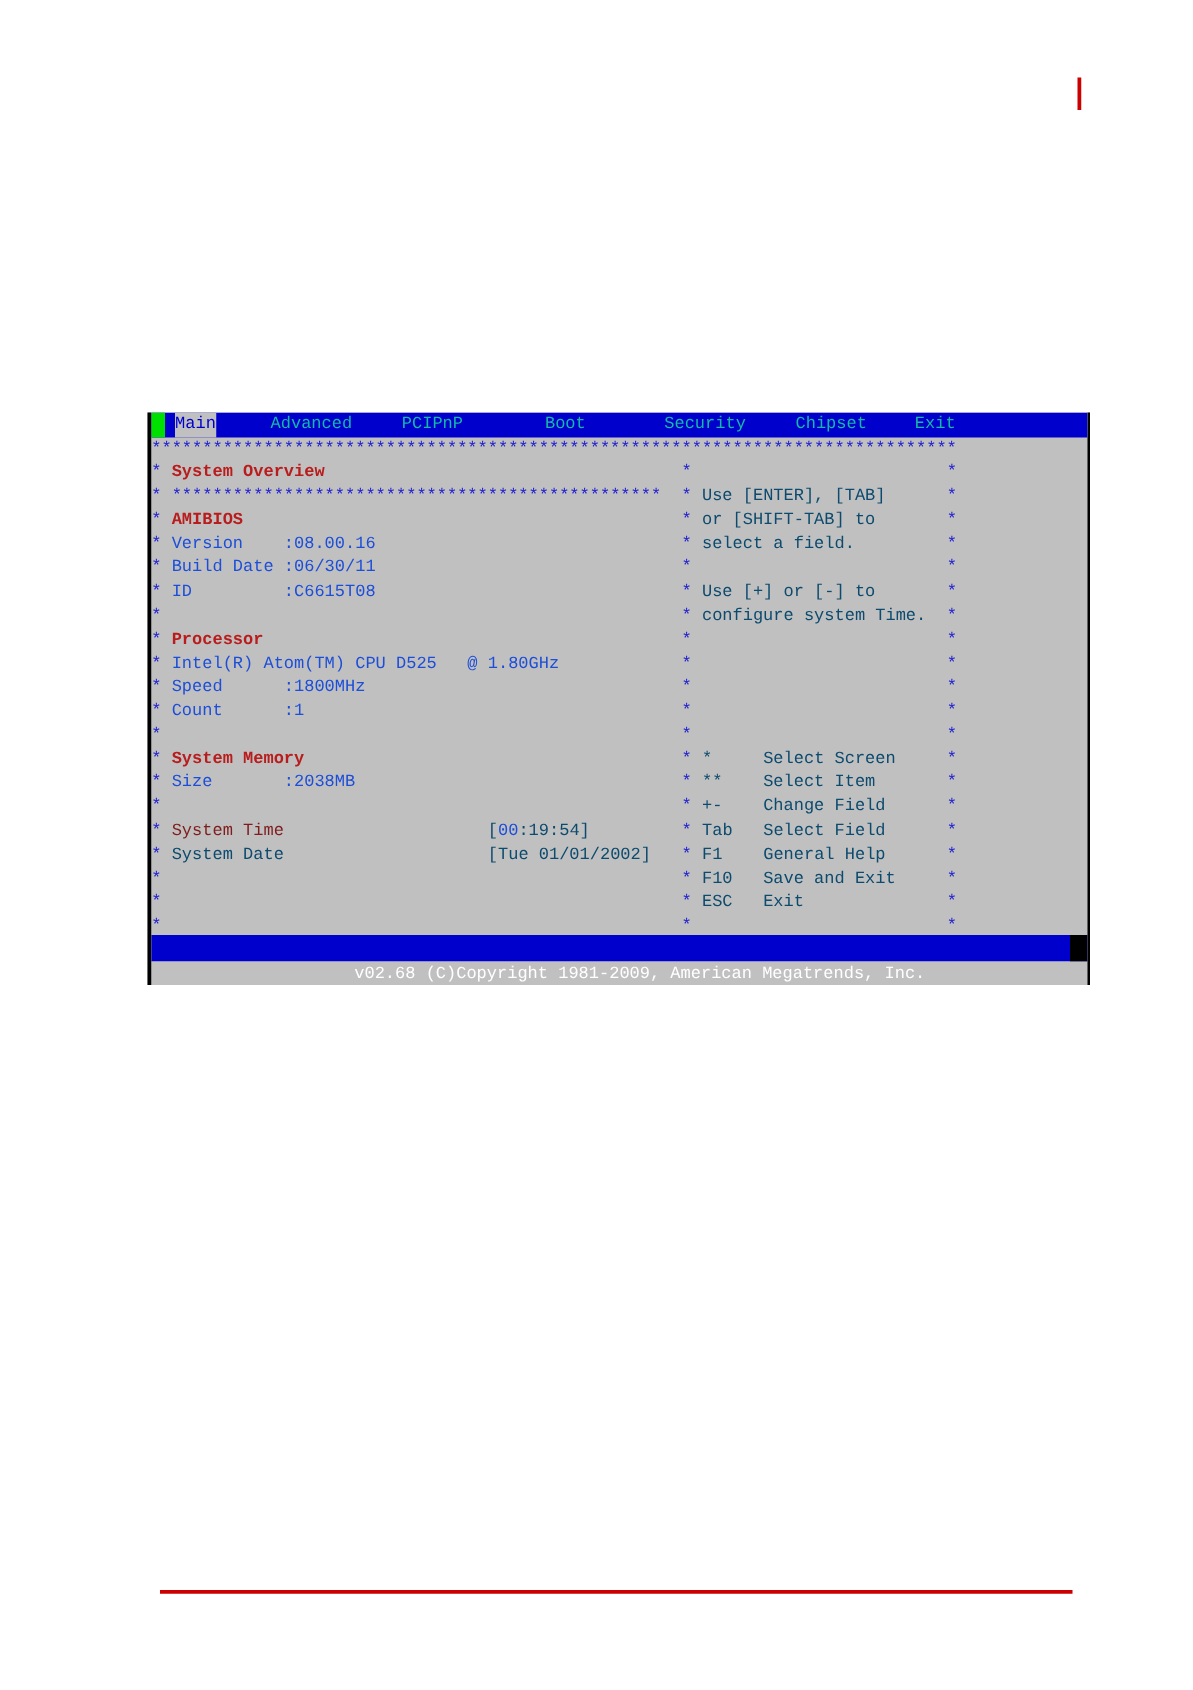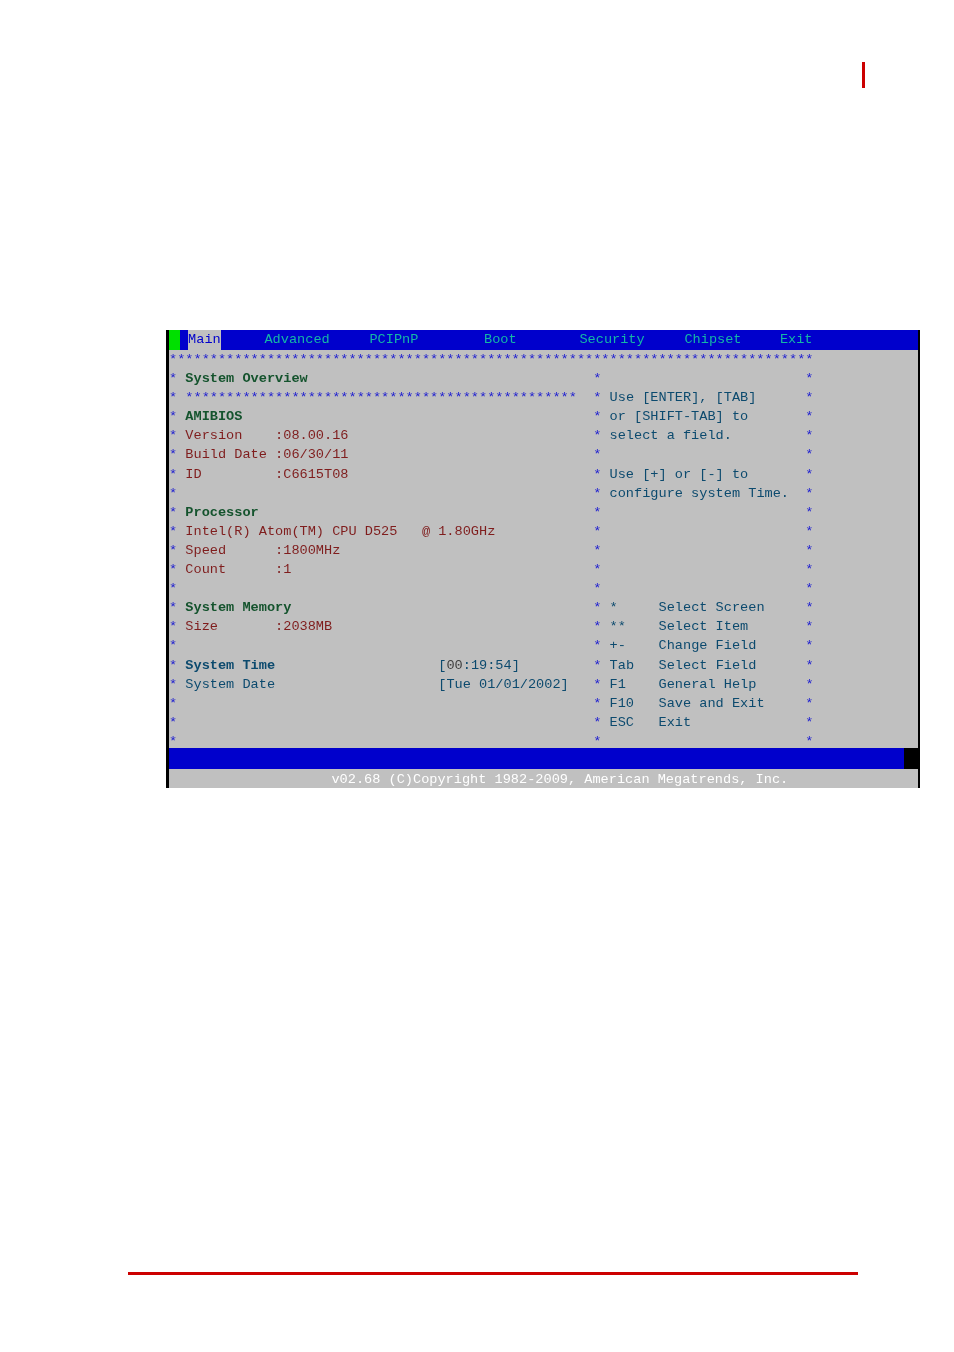--- a/index.html
+++ b/index.html
@@ -42,21 +42,20 @@
     height: 458px;
     background: #c0c0c0;
     font-family: "Liberation Mono", "DejaVu Sans Mono", monospace;
     font-size: 13.6px;
     line-height: 19.1px;
     letter-spacing: 0px;
     box-sizing: border-box;
     border-left: 3px solid #000000;
     border-right: 2px solid #000000;
     overflow: hidden;
-    margin-left: 48px;
   }
 
   
   #bios-menubar {
     position: relative;
     height: 20px;
     background: #0000cc;
     white-space: pre;
     color: #ffffff;
     display: block;
@@ -92,29 +91,29 @@
     white-space: pre;
   }
   .row {
     height: 19.1px;
     line-height: 19.1px;
     white-space: pre;
     color: #2020d0;
   }
   .star { color: #2020d0; }
   .label-bold {
-    color: #14532d;
+    color: #b91c1c;
     font-weight: bold;
   }
   .label-dim {
-    color: #7f1d1d;
+    color: #1d4ed8;
   }
   .txt-blue { color: #0c4a6e; }
-  .txt-white { color: #0c4a6e; font-weight: bold; }
-  .txt-hl { color: #404040; }
+  .txt-white { color: #7f1d1d; }
+  .txt-hl { color: #1d4ed8; }
 
   
   #bios-footer {
     position: relative;
     height: 21px;
     line-height: 21px;
     background: #0000cc;
     color: #ffffff;
     text-align: center;
     white-space: pre;
@@ -137,17 +136,17 @@
 <div id="bios-screen">
 
   <div id="bios-menubar">
     <div id="menu-cursor-block"></div>
     <div class="menu-row" id="menu-row"><span class="menu-item active" style="position: absolute; left: 19.09px; top: 0px; height: 20px; line-height: 20px;">Main</span><span class="menu-item" style="position: absolute; left: 95.45px; top: 0px; height: 20px; line-height: 20px;">Advanced</span><span class="menu-item" style="position: absolute; left: 200.445px; top: 0px; height: 20px; line-height: 20px;">PCIPnP</span><span class="menu-item" style="position: absolute; left: 314.985px; top: 0px; height: 20px; line-height: 20px;">Boot</span><span class="menu-item" style="position: absolute; left: 410.435px; top: 0px; height: 20px; line-height: 20px;">Security</span><span class="menu-item" style="position: absolute; left: 515.43px; top: 0px; height: 20px; line-height: 20px;">Chipset</span><span class="menu-item" style="position: absolute; left: 610.88px; top: 0px; height: 20px; line-height: 20px;">Exit</span></div>
   </div>
 
   <div id="bios-body"><div class="row"><span class="star">*******************************************************************************</span></div><div class="row"><span class="star">* </span><span class="label-bold">System Overview</span><span class="star">                                   </span><span class="star">* </span><span class="star">                        </span><span class="star">*</span></div><div class="row"><span class="star">* </span><span class="star">************************************************</span><span class="star">  </span><span class="star">* </span><span class="txt-blue">Use [ENTER], [TAB]</span><span class="star">      </span><span class="star">*</span></div><div class="row"><span class="star">* </span><span class="label-bold">AMIBIOS</span><span class="star">                                           </span><span class="star">* </span><span class="txt-blue">or [SHIFT-TAB] to</span><span class="star">       </span><span class="star">*</span></div><div class="row"><span class="star">* </span><span class="label-dim">Version    </span><span class="label-dim">:08.00.16</span><span class="star">                              </span><span class="star">* </span><span class="txt-blue">select a field.</span><span class="star">         </span><span class="star">*</span></div><div class="row"><span class="star">* </span><span class="label-dim">Build Date </span><span class="label-dim">:06/30/11</span><span class="star">                              </span><span class="star">* </span><span class="star">                        </span><span class="star">*</span></div><div class="row"><span class="star">* </span><span class="label-dim">ID         </span><span class="label-dim">:C6615T08</span><span class="star">                              </span><span class="star">* </span><span class="txt-blue">Use [+] or [-] to</span><span class="star">       </span><span class="star">*</span></div><div class="row"><span class="star">*</span><span class="star">                                                   </span><span class="star">* </span><span class="txt-blue">configure system Time.</span><span class="star">  </span><span class="star">*</span></div><div class="row"><span class="star">* </span><span class="label-bold">Processor</span><span class="star">                                         </span><span class="star">* </span><span class="star">                        </span><span class="star">*</span></div><div class="row"><span class="star">* </span><span class="label-dim">Intel(R) Atom(TM) CPU D525   @ 1.80GHz</span><span class="star">            </span><span class="star">* </span><span class="star">                        </span><span class="star">*</span></div><div class="row"><span class="star">* </span><span class="label-dim">Speed      </span><span class="label-dim">:1800MHz</span><span class="star">                               </span><span class="star">* </span><span class="star">                        </span><span class="star">*</span></div><div class="row"><span class="star">* </span><span class="label-dim">Count      </span><span class="label-dim">:1</span><span class="star">                                     </span><span class="star">* </span><span class="star">                        </span><span class="star">*</span></div><div class="row"><span class="star">*</span><span class="star">                                                   </span><span class="star">* </span><span class="star">                        </span><span class="star">*</span></div><div class="row"><span class="star">* </span><span class="label-bold">System Memory</span><span class="star">                                     </span><span class="star">* </span><span class="txt-blue">*     </span><span class="txt-blue">Select Screen</span><span class="star">     </span><span class="star">*</span></div><div class="row"><span class="star">* </span><span class="label-dim">Size       </span><span class="label-dim">:2038MB</span><span class="star">                                </span><span class="star">* </span><span class="txt-blue">**    </span><span class="txt-blue">Select Item</span><span class="star">       </span><span class="star">*</span></div><div class="row"><span class="star">*</span><span class="star">                                                   </span><span class="star">* </span><span class="txt-blue">+-    </span><span class="txt-blue">Change Field</span><span class="star">      </span><span class="star">*</span></div><div class="row"><span class="star">* </span><span class="txt-white">System Time                    </span><span class="txt-blue">[</span><span class="txt-hl">00</span><span class="txt-blue">:19:54</span><span class="txt-blue">]</span><span class="star">         </span><span class="star">* </span><span class="txt-blue">Tab   </span><span class="txt-blue">Select Field</span><span class="star">      </span><span class="star">*</span></div><div class="row"><span class="star">* </span><span class="txt-blue">System Date                    </span><span class="txt-blue">[</span><span class="txt-blue">Tue 01/01/2002</span><span class="txt-blue">]</span><span class="star">   </span><span class="star">* </span><span class="txt-blue">F1    </span><span class="txt-blue">General Help</span><span class="star">      </span><span class="star">*</span></div><div class="row"><span class="star">*</span><span class="star">                                                   </span><span class="star">* </span><span class="txt-blue">F10   </span><span class="txt-blue">Save and Exit</span><span class="star">     </span><span class="star">*</span></div><div class="row"><span class="star">*</span><span class="star">                                                   </span><span class="star">* </span><span class="txt-blue">ESC   </span><span class="txt-blue">Exit</span><span class="star">              </span><span class="star">*</span></div><div class="row"><span class="star">*</span><span class="star">                                                   </span><span class="star">* </span><span class="star">                        </span><span class="star">*</span></div><div class="row"><span class="star">*******************************************************************************</span></div></div>
 
   <div id="bios-footer">
-    <span>v02.68 (C)Copyright 1982-2009, American Megatrends, Inc.</span>
+    <span>v02.68 (C)Copyright 1981-2009, American Megatrends, Inc.</span>
     <span id="footer-cursor-block"></span>
   </div>
 
 </div>
 
 </body></html>

